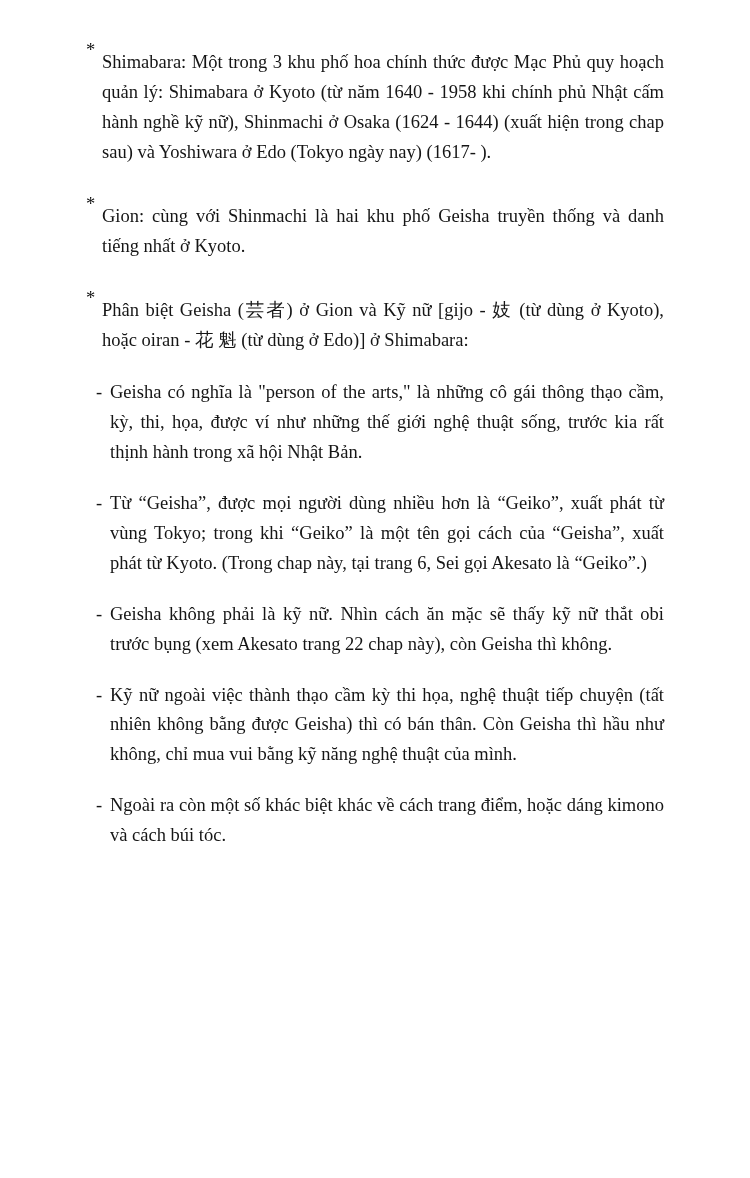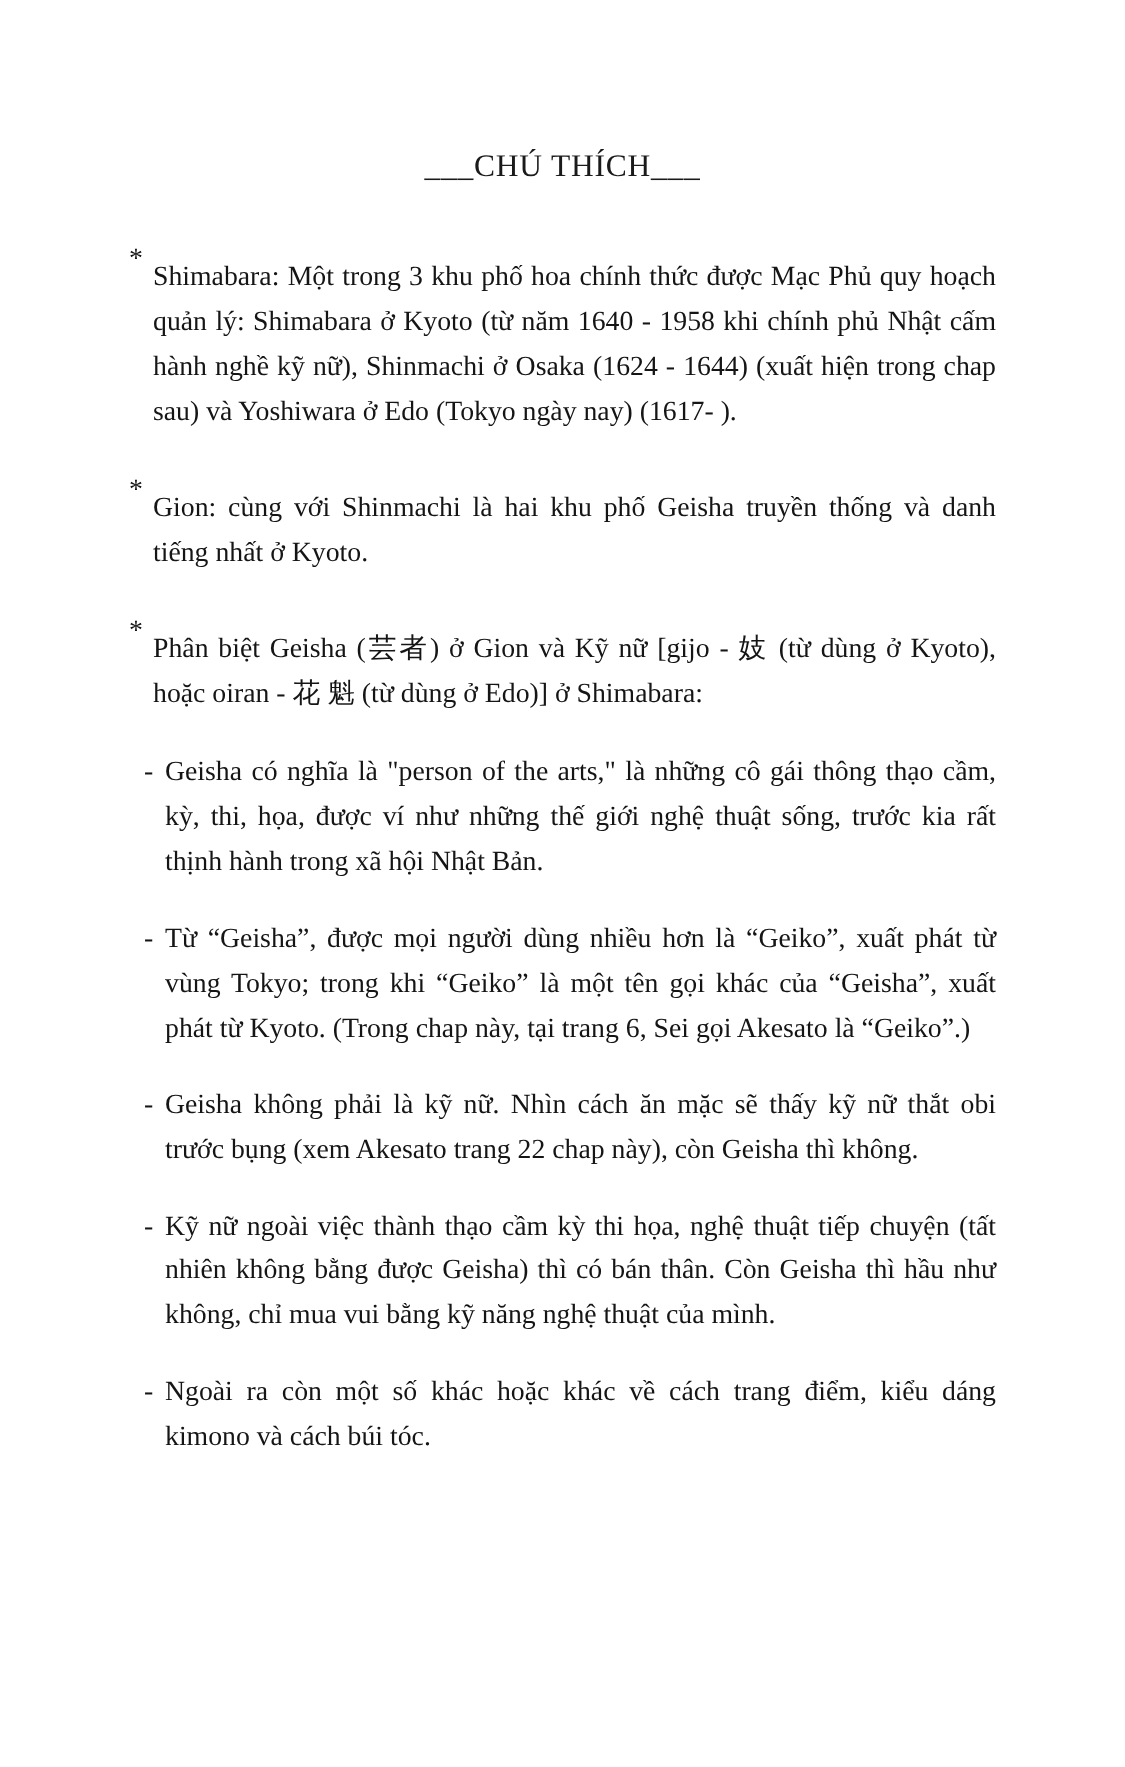--- a/index.html
+++ b/index.html
@@ -73,21 +73,20 @@
   }
   .para:last-child {
     margin-bottom: 0;
   }
 </style>
 </head>
 <body>
 
 <div class="page">
 
-  <h1 class="title">___CHÚ THÍCH___</h1>
 
   <div class="body-block">
 
     <div class="para star">
       <span class="marker">*</span>
       <span class="ptext">Shimabara: Một trong 3 khu phố hoa chính thức được Mạc Phủ quy hoạch quản lý: Shimabara ở Kyoto (từ năm 1640 - 1958 khi chính phủ Nhật cấm hành nghề kỹ nữ), Shinmachi ở Osaka (1624 - 1644) (xuất hiện trong chap sau) và Yoshiwara ở Edo (Tokyo ngày nay) (1617- ).</span>
     </div>
 
     <div class="para star">
       <span class="marker">*</span>
@@ -99,32 +98,32 @@
       <span class="ptext">Phân biệt Geisha (芸者) ở Gion và Kỹ nữ [gijo - 妓 (từ dùng ở Kyoto), hoặc oiran -  花 魁 (từ dùng ở Edo)] ở Shimabara:</span>
     </div>
 
     <div class="para dash-para">
       <span class="marker dash">-</span>
       <span class="ptext">Geisha có nghĩa là "person of the arts," là những cô gái thông thạo cầm, kỳ, thi, họa, được ví như những thế giới nghệ thuật sống, trước kia rất thịnh hành trong xã hội Nhật Bản.</span>
     </div>
 
     <div class="para dash-para">
       <span class="marker dash">-</span>
-      <span class="ptext">Từ “Geisha”, được mọi người dùng nhiều hơn là “Geiko”, xuất phát từ vùng Tokyo; trong khi “Geiko” là một tên gọi khác của “Geisha”, xuất phát từ Kyoto. (Trong chap này, tại trang 6, Sei gọi Akesato là “Geiko”.)</span>
+      <span class="ptext">Từ “Geisha”, được mọi người dùng nhiều hơn là “Geiko”, xuất phát từ vùng Tokyo; trong khi “Geiko” là một tên gọi cách của “Geisha”, xuất phát từ Kyoto. (Trong chap này, tại trang 6, Sei gọi Akesato là “Geiko”.)</span>
     </div>
 
     <div class="para dash-para">
       <span class="marker dash">-</span>
       <span class="ptext">Geisha không phải là kỹ nữ. Nhìn cách ăn mặc sẽ thấy kỹ nữ thắt obi trước bụng (xem Akesato trang 22 chap này), còn Geisha thì không.</span>
     </div>
 
     <div class="para dash-para">
       <span class="marker dash">-</span>
       <span class="ptext">Kỹ nữ ngoài việc thành thạo cầm kỳ thi họa, nghệ thuật tiếp chuyện (tất nhiên không bằng được Geisha) thì có bán thân. Còn Geisha thì hầu như không, chỉ mua vui bằng kỹ năng nghệ thuật của mình.</span>
     </div>
 
     <div class="para dash-para">
       <span class="marker dash">-</span>
-      <span class="ptext">Ngoài ra còn một số khác hoặc khác về cách trang điểm, kiểu dáng kimono và cách búi tóc.</span>
+      <span class="ptext">Ngoài ra còn một số khác biệt khác về cách trang điểm, hoặc dáng kimono và cách búi tóc.</span>
     </div>
 
   </div>
 </div>
 
 </body></html>

